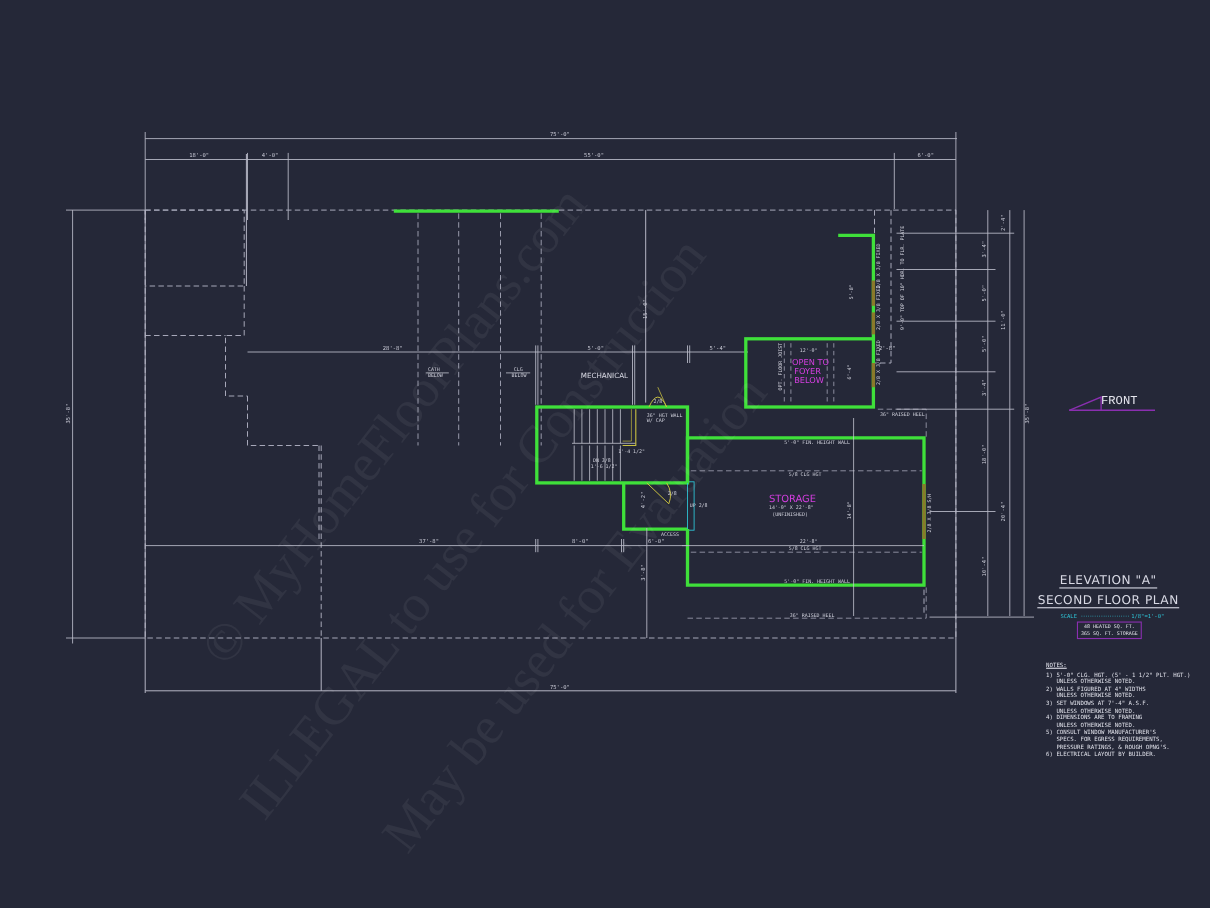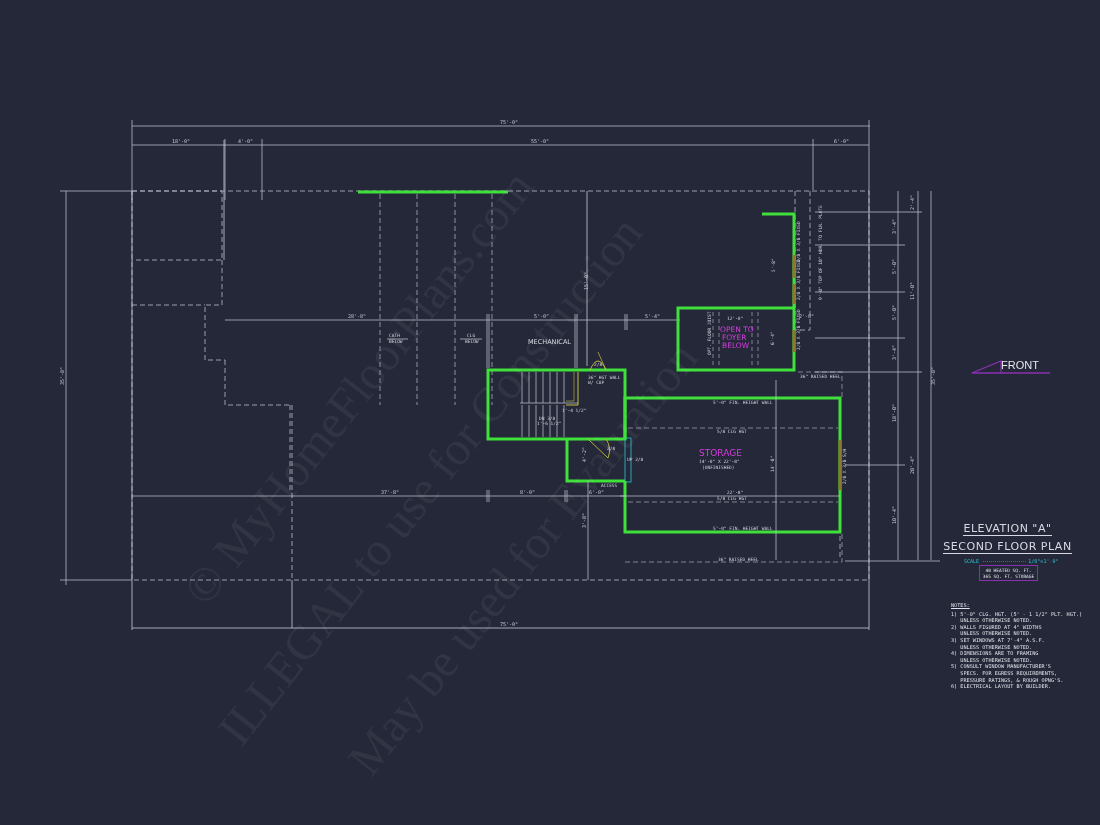--- a/index.html
+++ b/index.html
@@ -32,21 +32,21 @@
   }
   .notes {
     position: absolute; left: 951px; top: 602px; width: 140px;
     color: #e0e1ea; font-size: 5.2px; line-height: 6.6px;
     font-family: "DejaVu Sans Mono", monospace;
   }
   .notes .hdr { text-decoration: underline; margin-bottom: 2px; }
   .notes .item { white-space: pre; }
   .front {
     position: absolute; left: 1001px; top: 359px;
-    color: #e6e6ee; font-size: 11px; font-family: Liberation Sans, sans-serif;
+    color: #e6e6ee; font-size: 11px; font-family: Liberation Mono, monospace;
   }
   .watermark {
     position: absolute; pointer-events: none;
     font-family: "Liberation Serif", serif; color: rgba(255,255,255,0.06);
     white-space: nowrap; transform-origin: left bottom;
   }
 </style>
 </head>
 <body>
 

